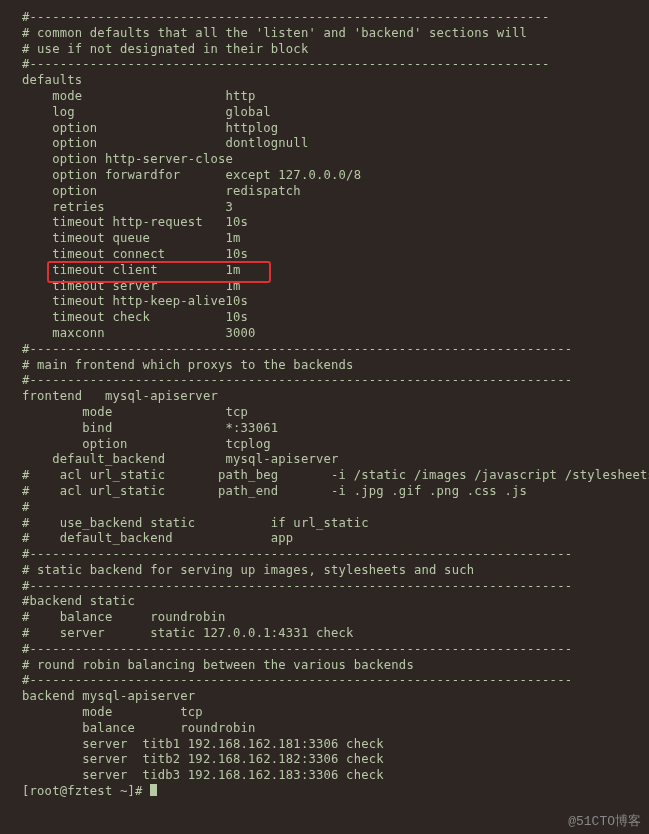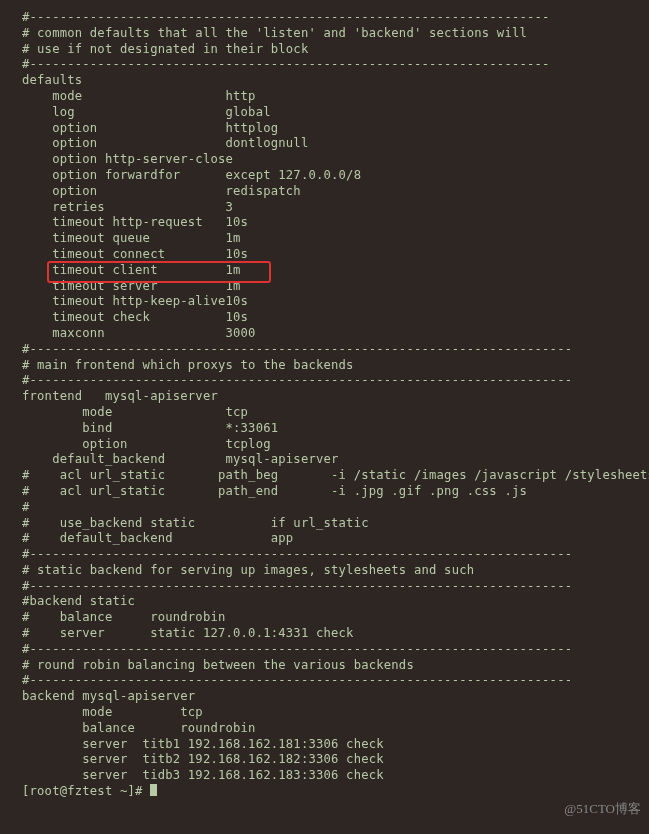--- a/index.html
+++ b/index.html
@@ -22,23 +22,23 @@
   .line { display: block; }
   .highlight-box {
     border: 2px solid #e03030;
     border-radius: 3px;
     position: absolute;
     pointer-events: none;
   }
   .watermark {
     position: absolute;
     right: 8px;
-    bottom: 16px;
+    bottom: 4px;
     color: #888;
-    font-family: Liberation Serif, serif;
+    font-family: Liberation Mono, monospace;
     font-size: 13px;
   }
   .cursor {
     display:inline-block;
     width: 7px;
     height: 12px;
     background: #b8c9a8;
     vertical-align: -1px;
   }
 </style>

